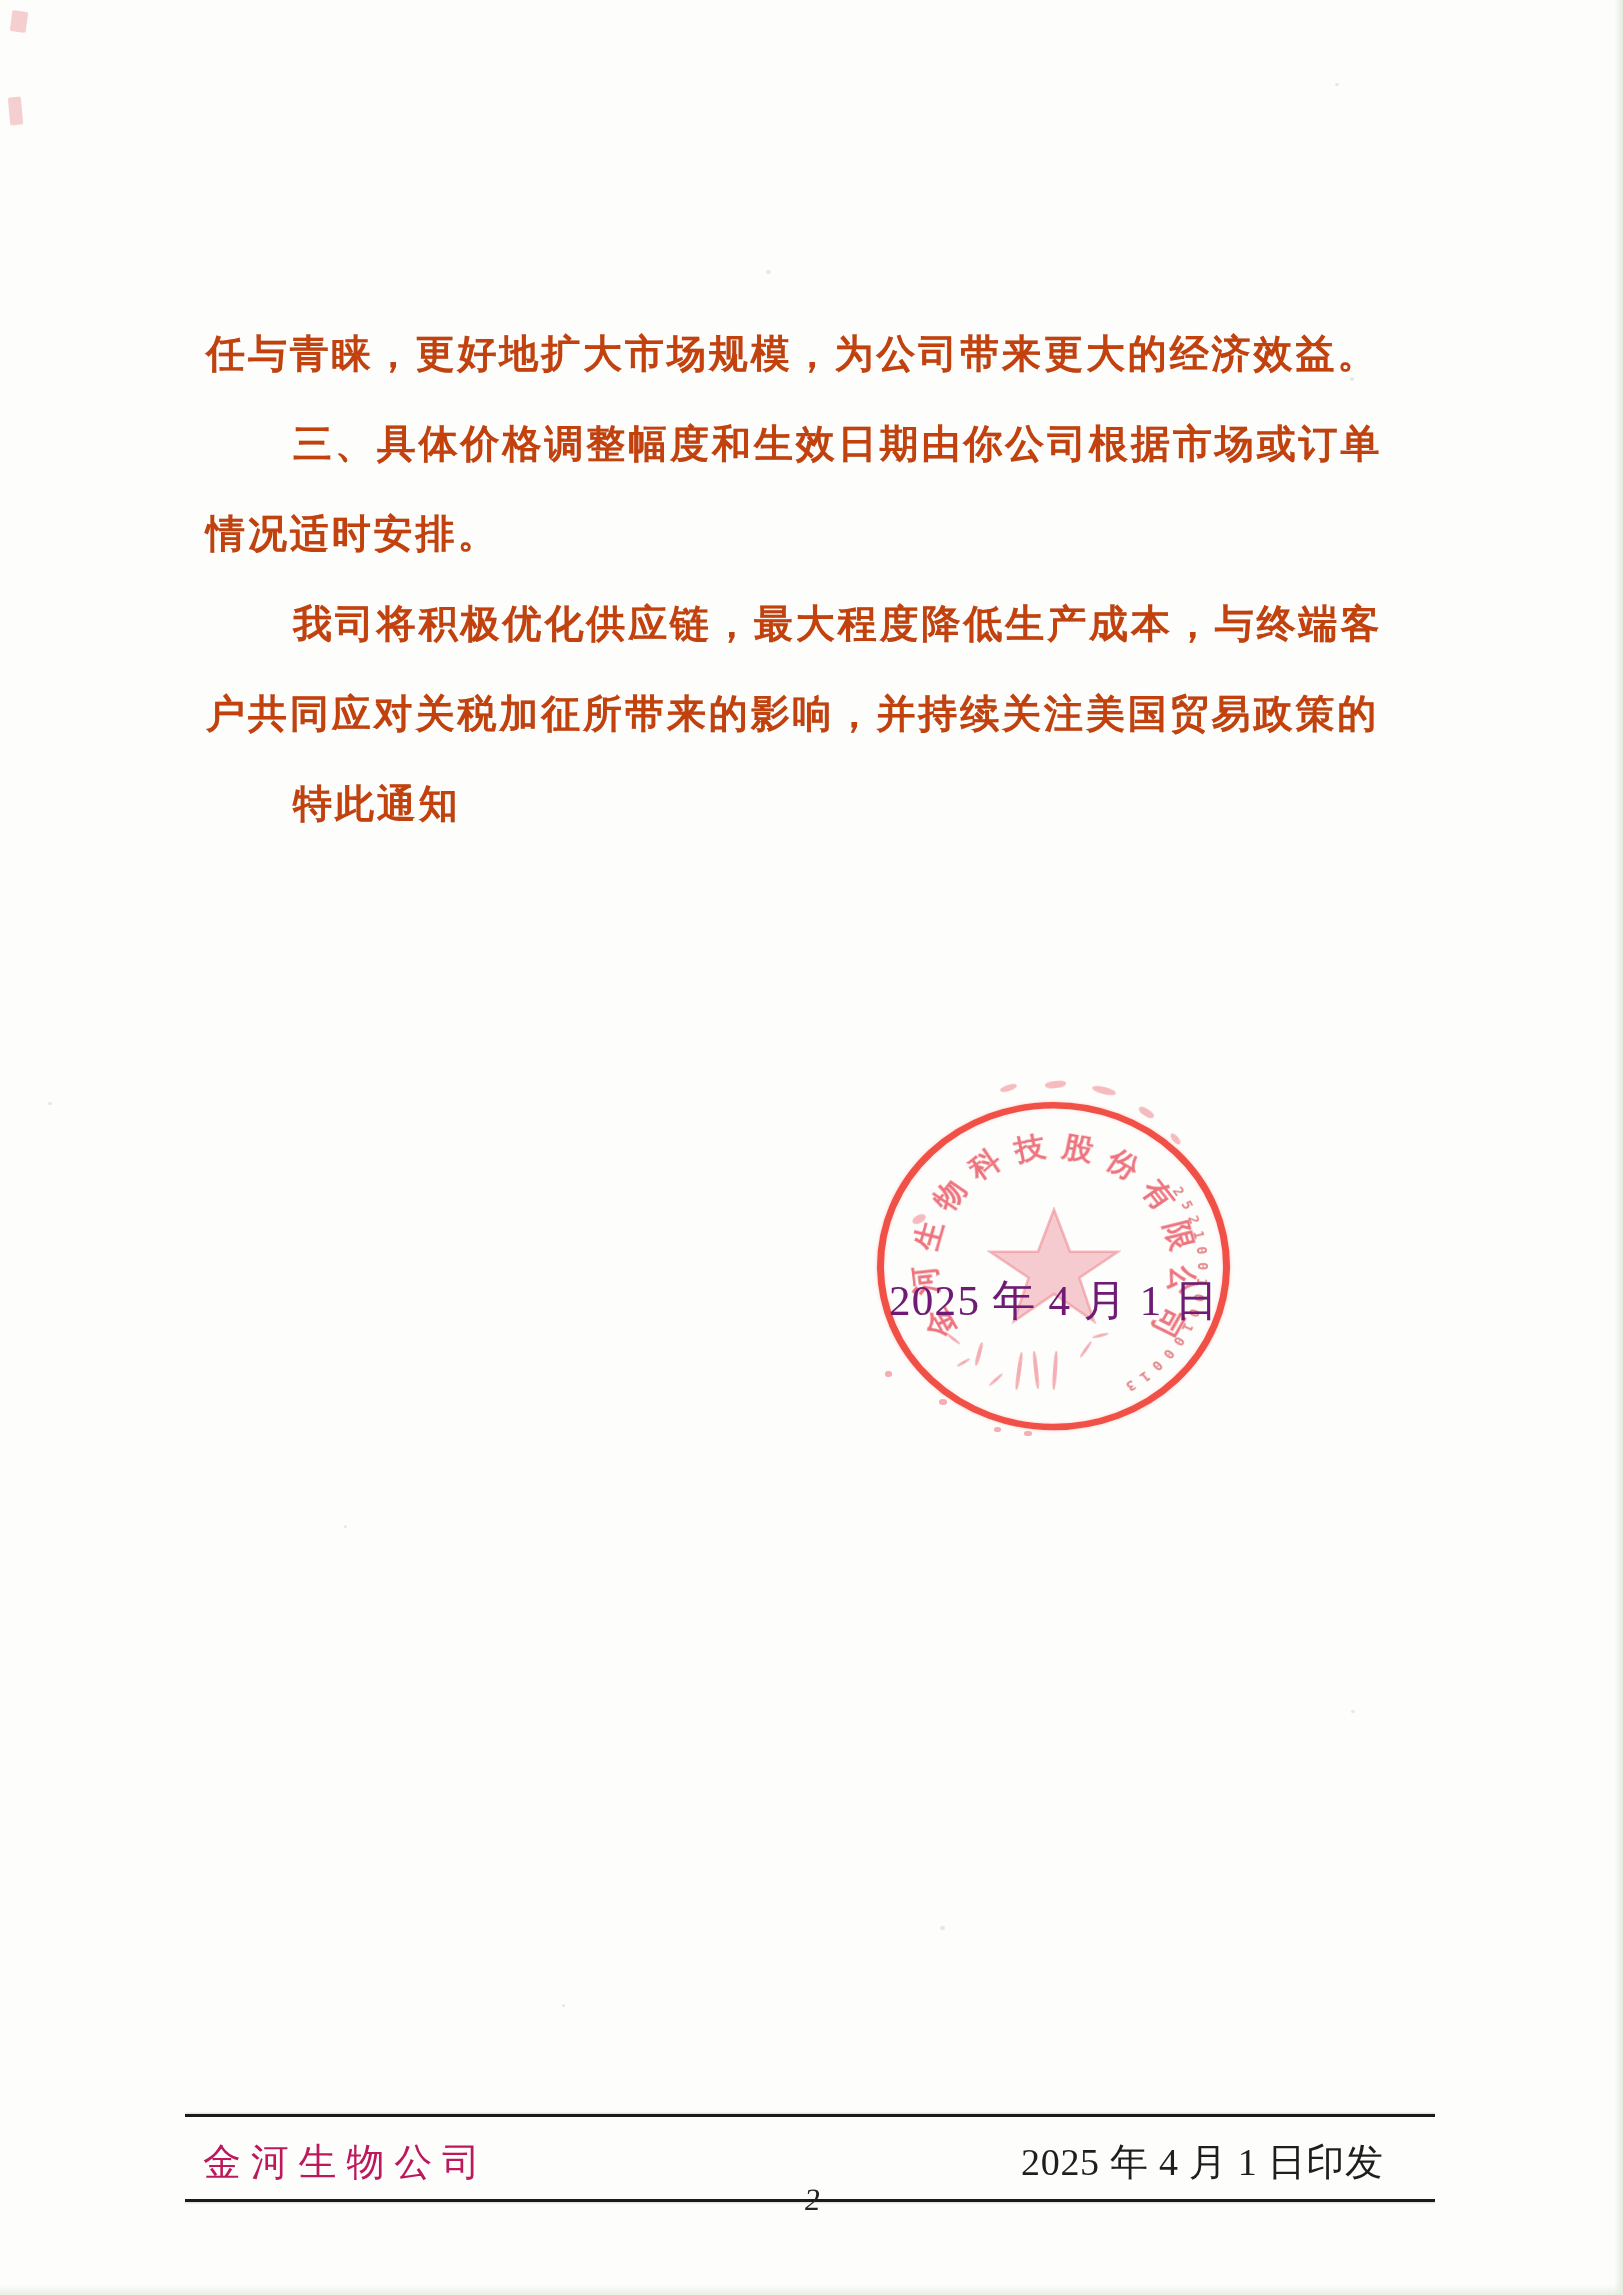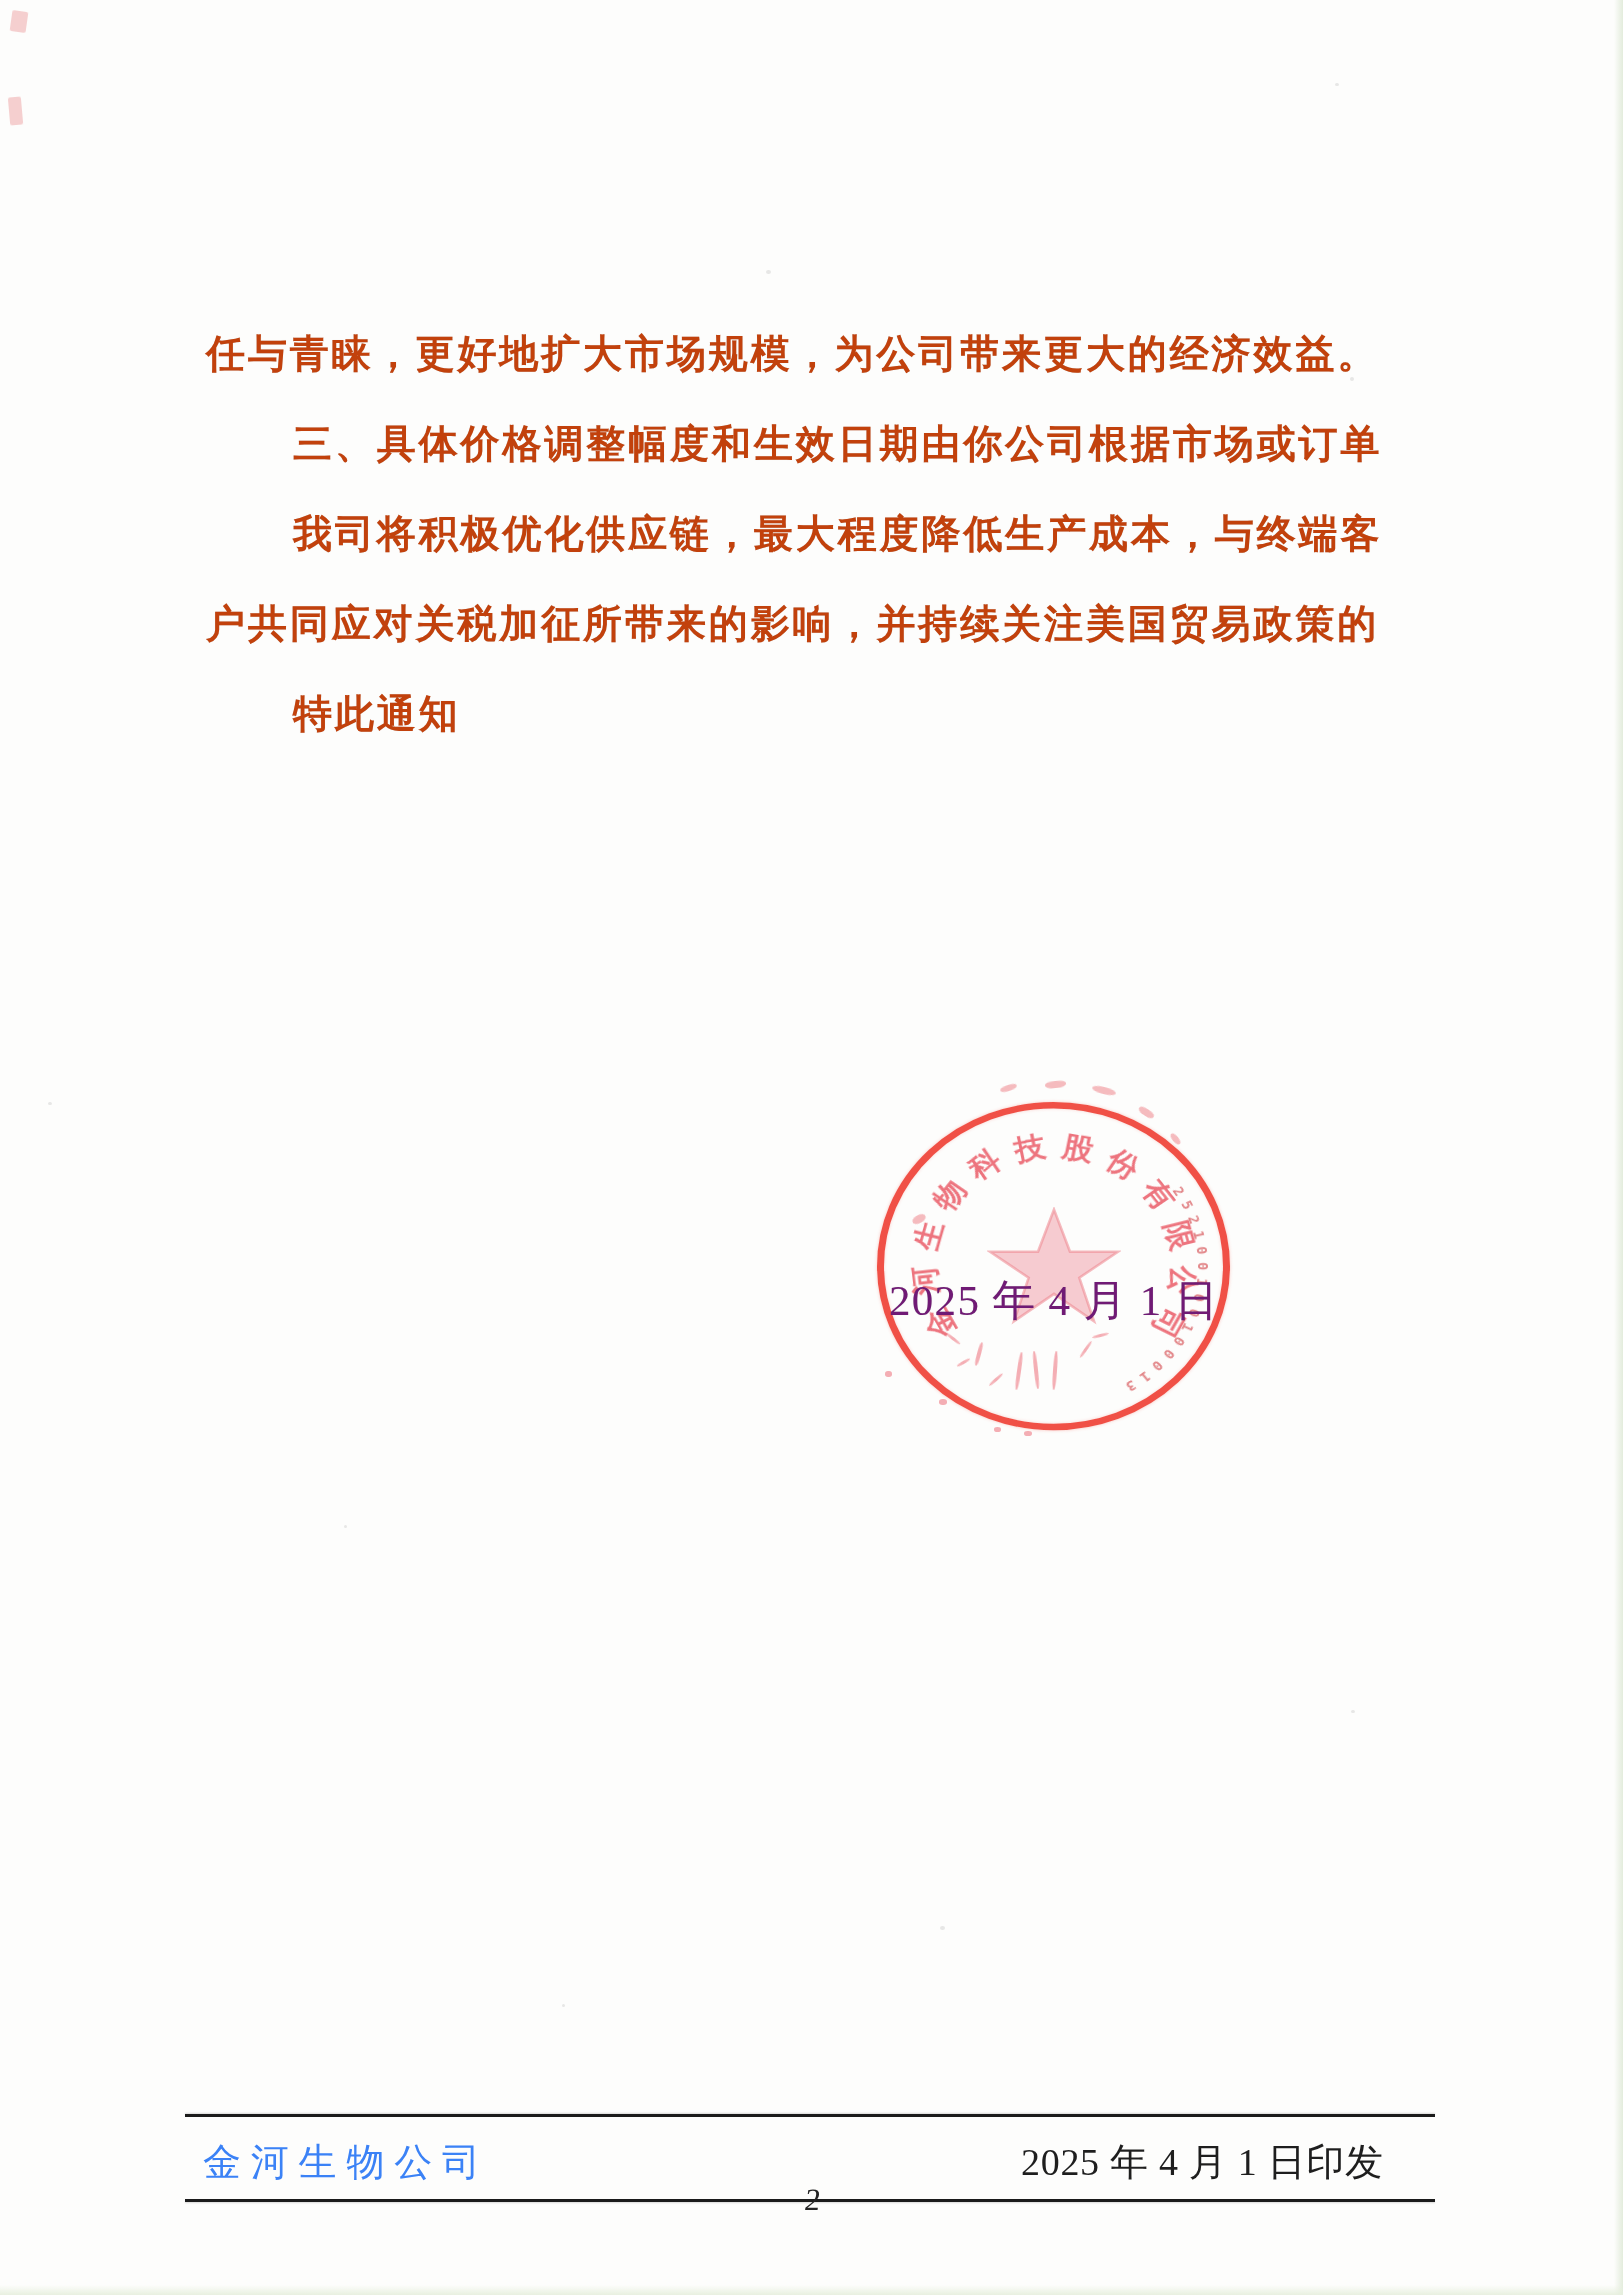--- a/index.html
+++ b/index.html
@@ -61,21 +61,21 @@
     color:#701a75;white-space:nowrap;
     z-index:6;
     text-shadow:0 0 0.7px rgba(0,0,0,.25);
   }
   
   .rule{position:absolute;background:#1b1b1b;}
   .rule-top{left:185px;top:2114px;width:1250px;height:2.6px;box-shadow:0 -1.3px 1.3px rgba(0,0,0,.12);}
   .rule-bottom{left:185px;top:2199px;width:1250px;height:3.3px;box-shadow:0 1.3px 1.3px rgba(0,0,0,.12);}
   .footer-left{
     position:absolute;left:203px;top:2137px;
-    font-size:38px;letter-spacing:9.8px;white-space:nowrap;color:#3b82f6;
+    font-size:38px;letter-spacing:9.8px;white-space:nowrap;color:#be185d;
   }
   .footer-right{
     position:absolute;left:1021px;top:2137px;
     font-size:38px;letter-spacing:0.7px;white-space:nowrap;color:#1e1e1e;
   }
   .page-number{
     position:absolute;left:805px;top:2182px;
     font-size:31px;color:#232323;z-index:2;
     transform:skewX(-7deg);
   }
@@ -98,20 +98,21 @@
 <body>
 
 <div class="page">
 
   <div class="corner-mark" style="left:10.5px;top:10.5px;width:15.7px;height:21px;transform:rotate(8deg);"></div>
   <div class="corner-mark" style="left:9.2px;top:97px;width:13px;height:27.5px;transform:rotate(-5deg);"></div>
 
   <div class="body-text">
     <div class="body-line">任与青睐，更好地扩大市场规模，为公司带来更大的经济效益。</div>
     <div class="body-line indent">三、具体价格调整幅度和生效日期由你公司根据市场或订单</div>
+    <div class="body-line">情况适时安排。</div>
     <div class="body-line indent">我司将积极优化供应链，最大程度降低生产成本，与终端客</div>
     <div class="body-line">户共同应对关税加征所带来的影响，并持续关注美国贸易政策的</div>
     <div class="body-line indent">特此通知</div>
   </div>
 
   <div class="stamp">
     <div class="stamp-ring"></div>
     <svg class="stamp-star" viewBox="0 0 100 96">
       <polygon points="50,2 62,36 98,36 69,57 80,92 50,70 20,92 31,57 2,36 38,36" fill="rgba(239,150,161,.62)" stroke="rgba(233,100,112,.55)" stroke-width="2"></polygon>
     </svg>

